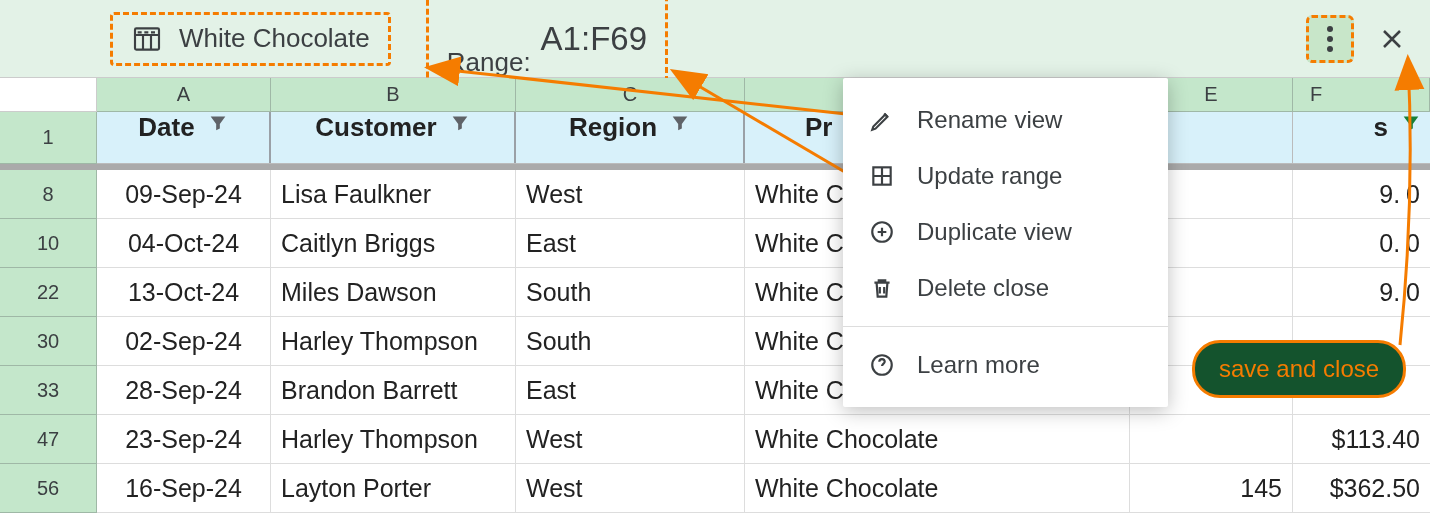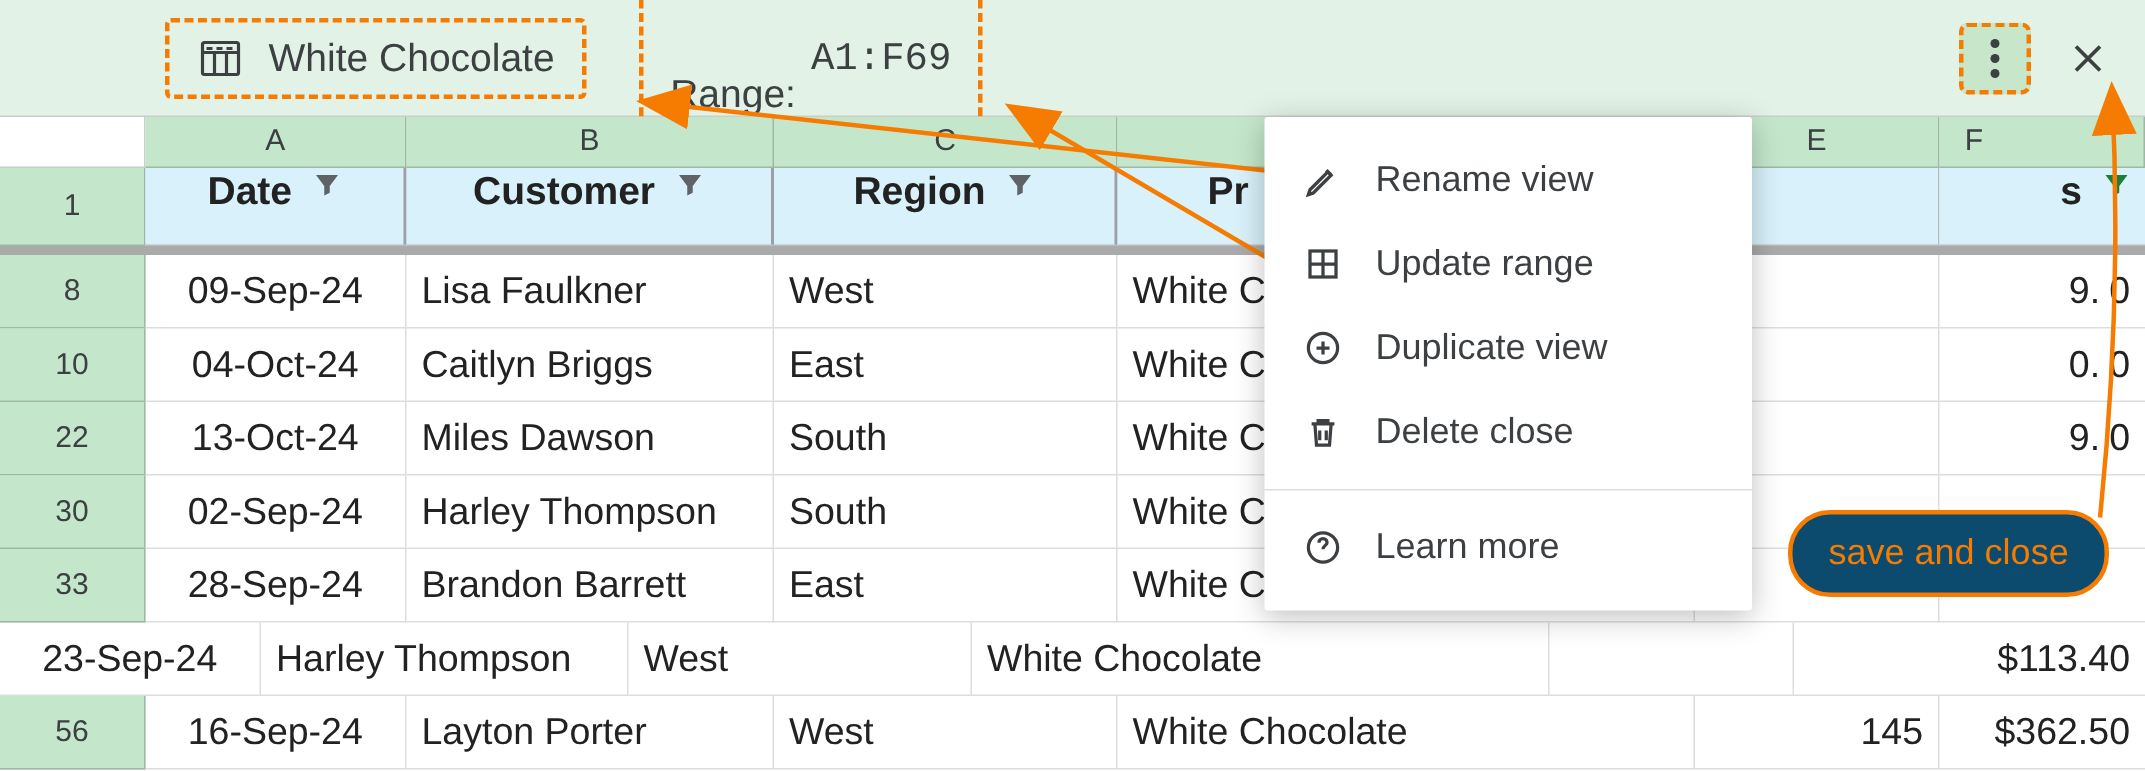--- a/index.html
+++ b/index.html
@@ -35,21 +35,21 @@
 .view-name-text { font-size: 26px; color: #3c4043; }
 .range-box {
   display: flex;
   align-items: center;
   gap: 10px;
   padding: 8px 18px;
   border: 3px dashed #f57c00;
   border-radius: 4px;
 }
 .range-label { font-size: 26px; color: #3c4043; margin-top: 48px; }
-.range-value { font-size: 26px; color: #3c4043; font-family: Liberation Mono, monospace; }
+.range-value { font-size: 33px; color: #3c4043; }
 .bar-actions {
   margin-left: auto;
   display: flex;
   align-items: center;
   gap: 18px;
 }
 .more-btn {
   width: 48px;
   height: 48px;
   background: #c8e6c9;
@@ -172,21 +172,21 @@
   color: #3c4043;
 }
 .menu-item .micon svg { display: block; }
 .menu-divider { height: 1px; background: #ddd; margin: 10px 0; }
 
 
 .callout {
   position: absolute;
   top: 340px;
   left: 1192px;
-  background: #0c4a6e;
+  background: #14532d;
   border: 3px solid #f57c00;
   border-radius: 28px;
   padding: 12px 24px;
   font-size: 24px;
   color: #f57c00;
   z-index: 11;
 }
 
 
 .arrows {
@@ -318,20 +318,21 @@
     <div class="data-row">
     <div class="row-num">33</div>
     <div class="cell center w-date">28-Sep-24</div>
     <div class="cell w-cust">Brandon Barrett</div>
     <div class="cell w-region">East</div>
     <div class="cell w-product">White Chocolate</div>
     <div class="cell right w-qty"></div>
     <div class="cell right last" style="flex:1"></div>
     </div>
     <div class="data-row">
+    <div class="row-num">47</div>
     <div class="cell center w-date">23-Sep-24</div>
     <div class="cell w-cust">Harley Thompson</div>
     <div class="cell w-region">West</div>
     <div class="cell w-product">White Chocolate</div>
     <div class="cell right w-qty"></div>
     <div class="cell right last" style="flex:1">$113.40</div>
     </div>
     <div class="data-row">
     <div class="row-num">56</div>
     <div class="cell center w-date">16-Sep-24</div>

